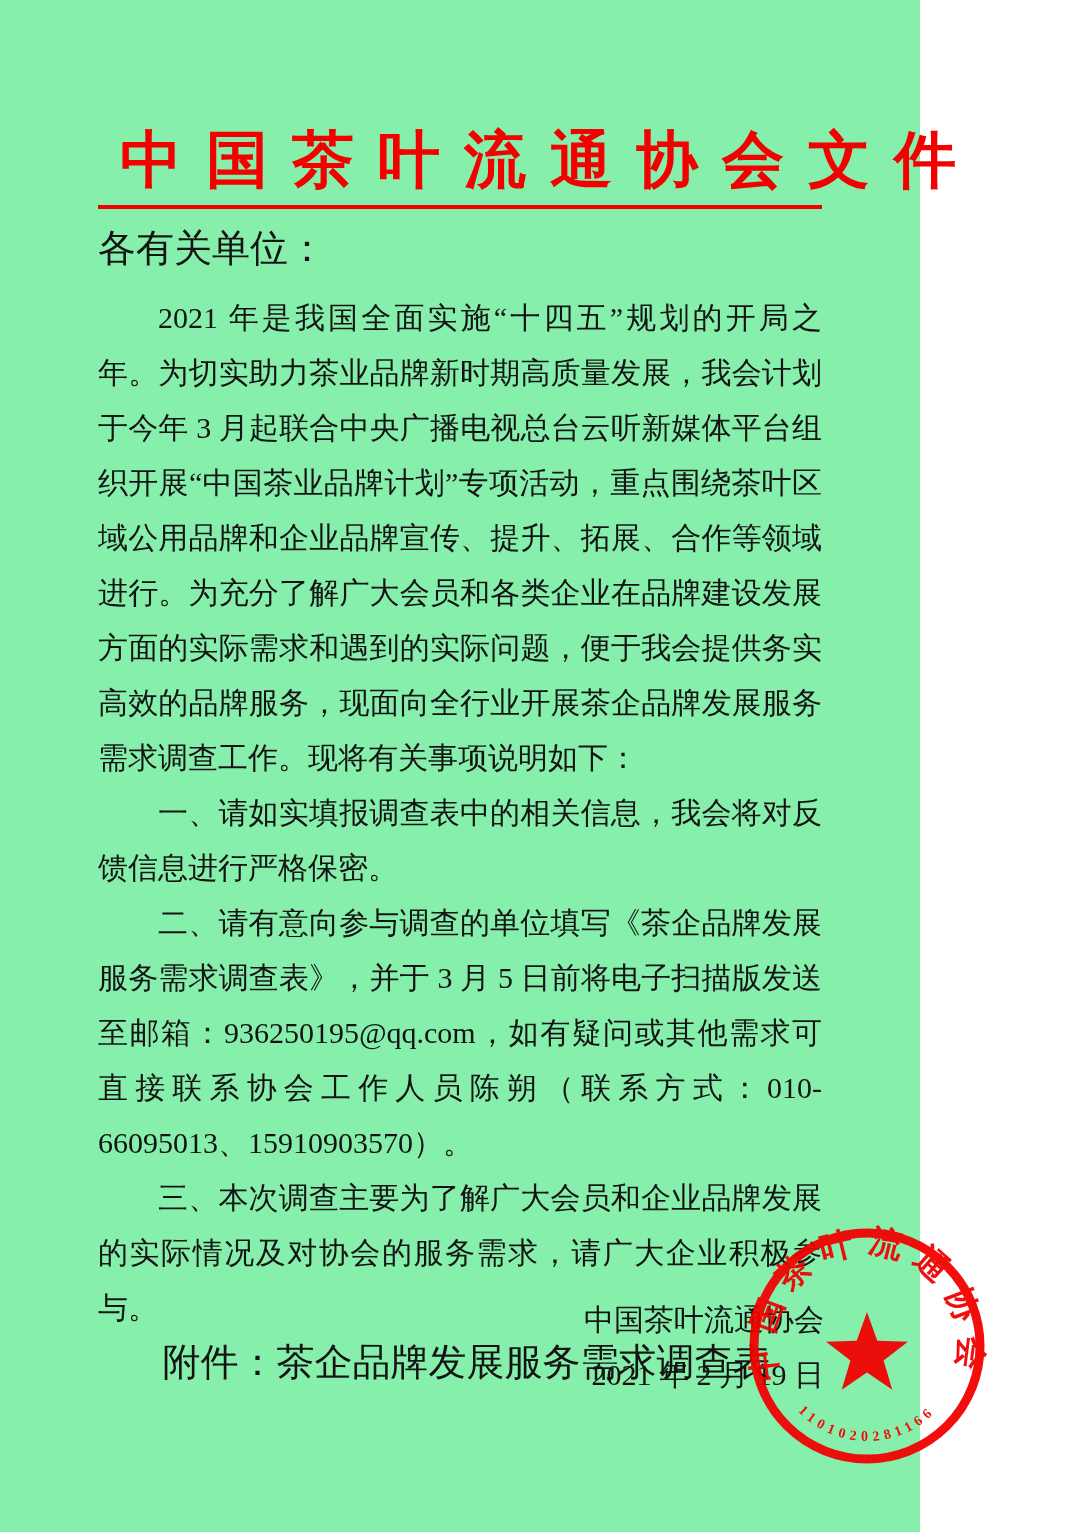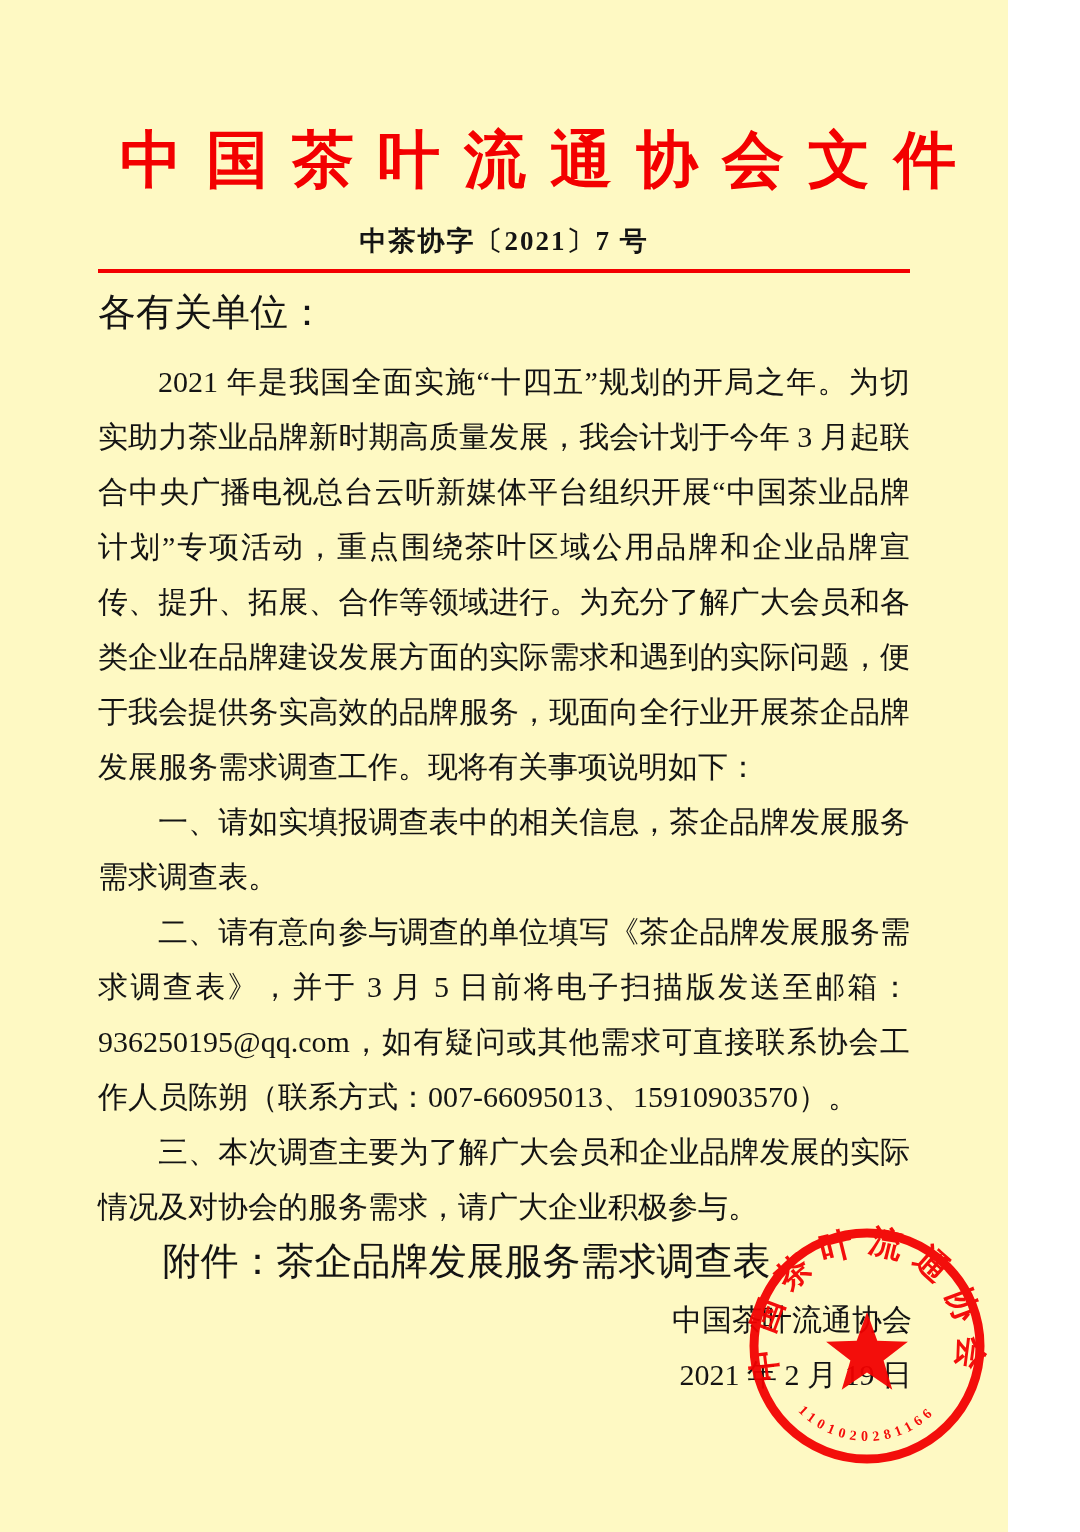--- a/index.html
+++ b/index.html
@@ -9,23 +9,23 @@
   *{margin:0;padding:0;box-sizing:border-box;}
   html,body{background:#ffffff;}
   body{
     width:1080px;height:1532px;
     color:var(--ink);
     font-family:"Liberation Serif","DejaVu Serif",serif;
     overflow:hidden;
   }
   .page{
     position:relative;
-    width:1008px;height:1532px;
+    width:920px;height:1532px;
     padding:126px 98px 0 98px;
-    background:#fef9c3;
+    background:#86efac;
   }
   .org-title{
     color:var(--red);
     font-size:62px;
     font-weight:900;
     line-height:1.12;
     text-align:center;
     letter-spacing:24px;
     padding-left:22px;      
     white-space:nowrap;
@@ -89,31 +89,30 @@
     font-weight:700;
   }
 </style>
 </head>
 <body>
 
 <div class="page">
 
   <div class="org-title">中国茶叶流通协会文件</div>
 
-  <div class="doc-number">中茶协字〔2021〕7 号</div>
 
   <div class="red-rule"></div>
 
 
   <div class="salutation">各有关单位：</div>
 
   <div class="body-paras">
     <p class="para">2021 年是我国全面实施“十四五”规划的开局之年。为切实助力茶业品牌新时期高质量发展，我会计划于今年 3 月起联合中央广播电视总台云听新媒体平台组织开展“中国茶业品牌计划”专项活动，重点围绕茶叶区域公用品牌和企业品牌宣传、提升、拓展、合作等领域进行。为充分了解广大会员和各类企业在品牌建设发展方面的实际需求和遇到的实际问题，便于我会提供务实高效的品牌服务，现面向全行业开展茶企品牌发展服务需求调查工作。现将有关事项说明如下：</p>
-    <p class="para">一、请如实填报调查表中的相关信息，茶企品牌发展服务需求调查表。</p>
-    <p class="para">二、请有意向参与调查的单位填写《茶企品牌发展服务需求调查表》，并于 3 月 5 日前将电子扫描版发送至邮箱：936250195@qq.com，如有疑问或其他需求可直接联系协会工作人员陈朔（联系方式：007-66095013、15910903570）。</p>
+    <p class="para">一、请如实填报调查表中的相关信息，我会将对反馈信息进行严格保密。</p>
+    <p class="para">二、请有意向参与调查的单位填写《茶企品牌发展服务需求调查表》，并于 3 月 5 日前将电子扫描版发送至邮箱：936250195@qq.com，如有疑问或其他需求可直接联系协会工作人员陈朔（联系方式：010-66095013、15910903570）。</p>
     <p class="para">三、本次调查主要为了解广大会员和企业品牌发展的实际情况及对协会的服务需求，请广大企业积极参与。</p>
     <p class="attachment">附件：茶企品牌发展服务需求调查表</p>
   </div>
 
   <div class="signature">
     <div>中国茶叶流通协会</div>
     <div>2021 年 2 月 19 日</div>
   </div>
 
   <svg class="seal" viewBox="0 0 250 250" xmlns="http://www.w3.org/2000/svg">

